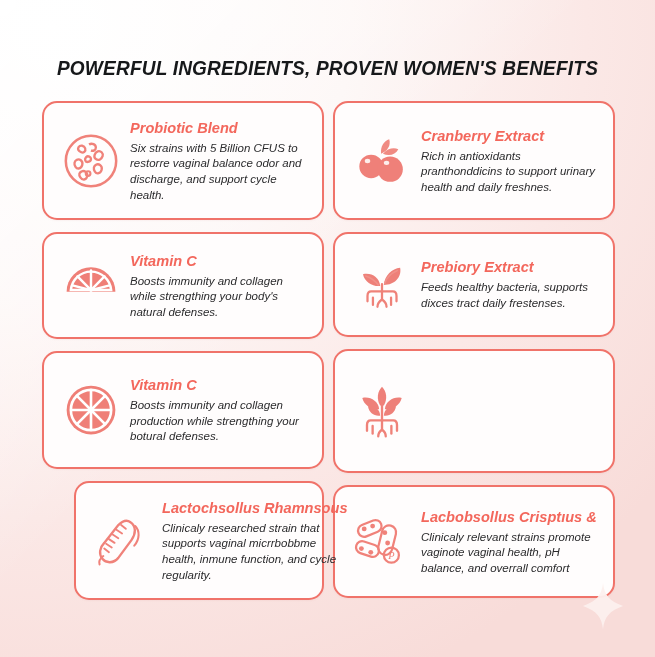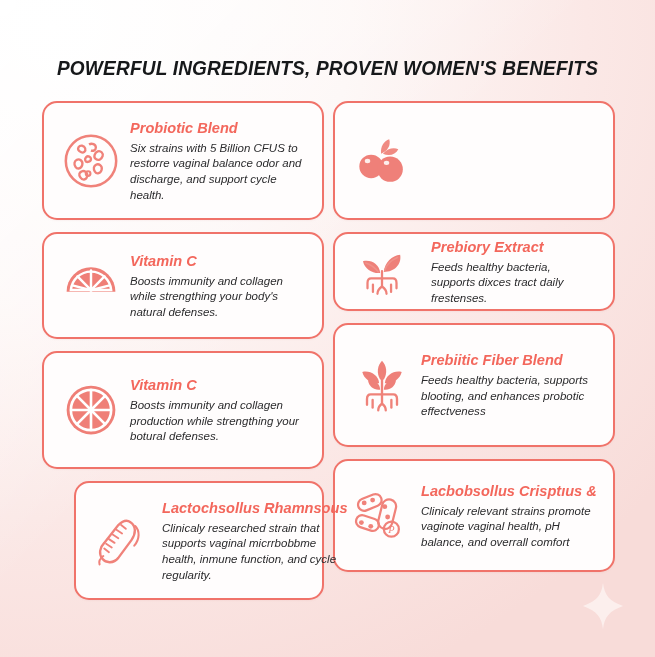--- a/index.html
+++ b/index.html
@@ -65,21 +65,21 @@
     font-family:"Liberation Sans",sans-serif;
     font-size:11.7px;line-height:1.33;
     color:#2b2b2d;
     transform:scaleX(.985);transform-origin:left center;
   }
   
   .h-a{height:119px;align-items:center;}
   .h-b{height:107px;}
   .h-c{height:118px;}
   .h-d{height:119px;margin-left:32px;}
-  .h-e{height:79px;gap:10px;}
+  .h-e{height:105px;}
   .h-f{height:124px;}
   .h-g{height:113px;}
 </style>
 </head>
 <body>
 
 <div id="stage">
 
   <div class="corner-tl"></div>
 
@@ -181,20 +181,24 @@
       <div class="card h-a">
         <div class="icon">
           <svg viewBox="0 0 64 64" width="58" height="58">
             <path d="M31 24c-1-8 3-14 9-16 2 7-2 13-9 16z" fill="#f08b83"></path>
             <path d="M33 24c5-6 12-7 17-5-3 6-10 8-17 5z" fill="#f08b83"></path>
             <circle cx="20" cy="38" r="13" fill="#ef8079"></circle>
             <circle cx="41" cy="41" r="14" fill="#ef8079"></circle>
             <ellipse cx="16" cy="32" rx="3" ry="2.4" fill="#fdeeec"></ellipse>
             <ellipse cx="37" cy="34" rx="3" ry="2.4" fill="#fdeeec"></ellipse>
           </svg>
+        </div>
+        <div class="body">
+          <h3>Cranberry Extract</h3>
+          <p>Rich in antioxidants pranthonddicins to support urinary health and daily freshnes.</p>
         </div>
       </div>
 
       <div class="card h-e">
         <div class="icon">
           <svg viewBox="0 0 64 64" width="58" height="58">
             <path d="M30 33C22 34 13 29 11 20c9-2 18 3 19 13z" fill="#ee8079"></path>
             <path d="M34 32c1-11 9-18 18-19 2 10-6 19-18 19z" fill="#ee8079"></path>
             <g fill="none" stroke="#f0918a" stroke-width="1.7" stroke-linecap="round">
               <path d="M14 22c6 2 11 6 14 10"></path>
@@ -231,24 +235,20 @@
               <path d="M32 42H20c-3 0-4 2-4 5v6"></path>
               <path d="M32 42h12c3 0 4 2 4 5v6"></path>
               <path d="M32 42v10"></path>
               <path d="M32 52c-3 2-4 4-4 7"></path>
               <path d="M32 52c3 2 4 4 4 7"></path>
               <path d="M22 48v8"></path>
               <path d="M42 48v8"></path>
             </g>
           </svg>
         </div>
-        <div class="body">
-          <h3>Prebiitic Fiber Blend</h3>
-          <p>Feeds healthy bacteria, supports blooting, and enhances probotic effectveness</p>
-        </div>
       </div>
 
       <div class="card h-g">
         <div class="icon">
           <svg viewBox="0 0 64 64" width="60" height="60">
             <g fill="none" stroke="#f0827a" stroke-width="2.4">
               <rect x="6" y="11" width="26" height="13" rx="6.5" transform="rotate(-22 19 17.5)"></rect>
               <rect x="4" y="33" width="25" height="13" rx="6.5" transform="rotate(18 16.5 39.5)"></rect>
               <rect x="30" y="14" width="15" height="32" rx="7.5" transform="rotate(14 37.5 30)"></rect>
               <circle cx="42" cy="46" r="8"></circle>

